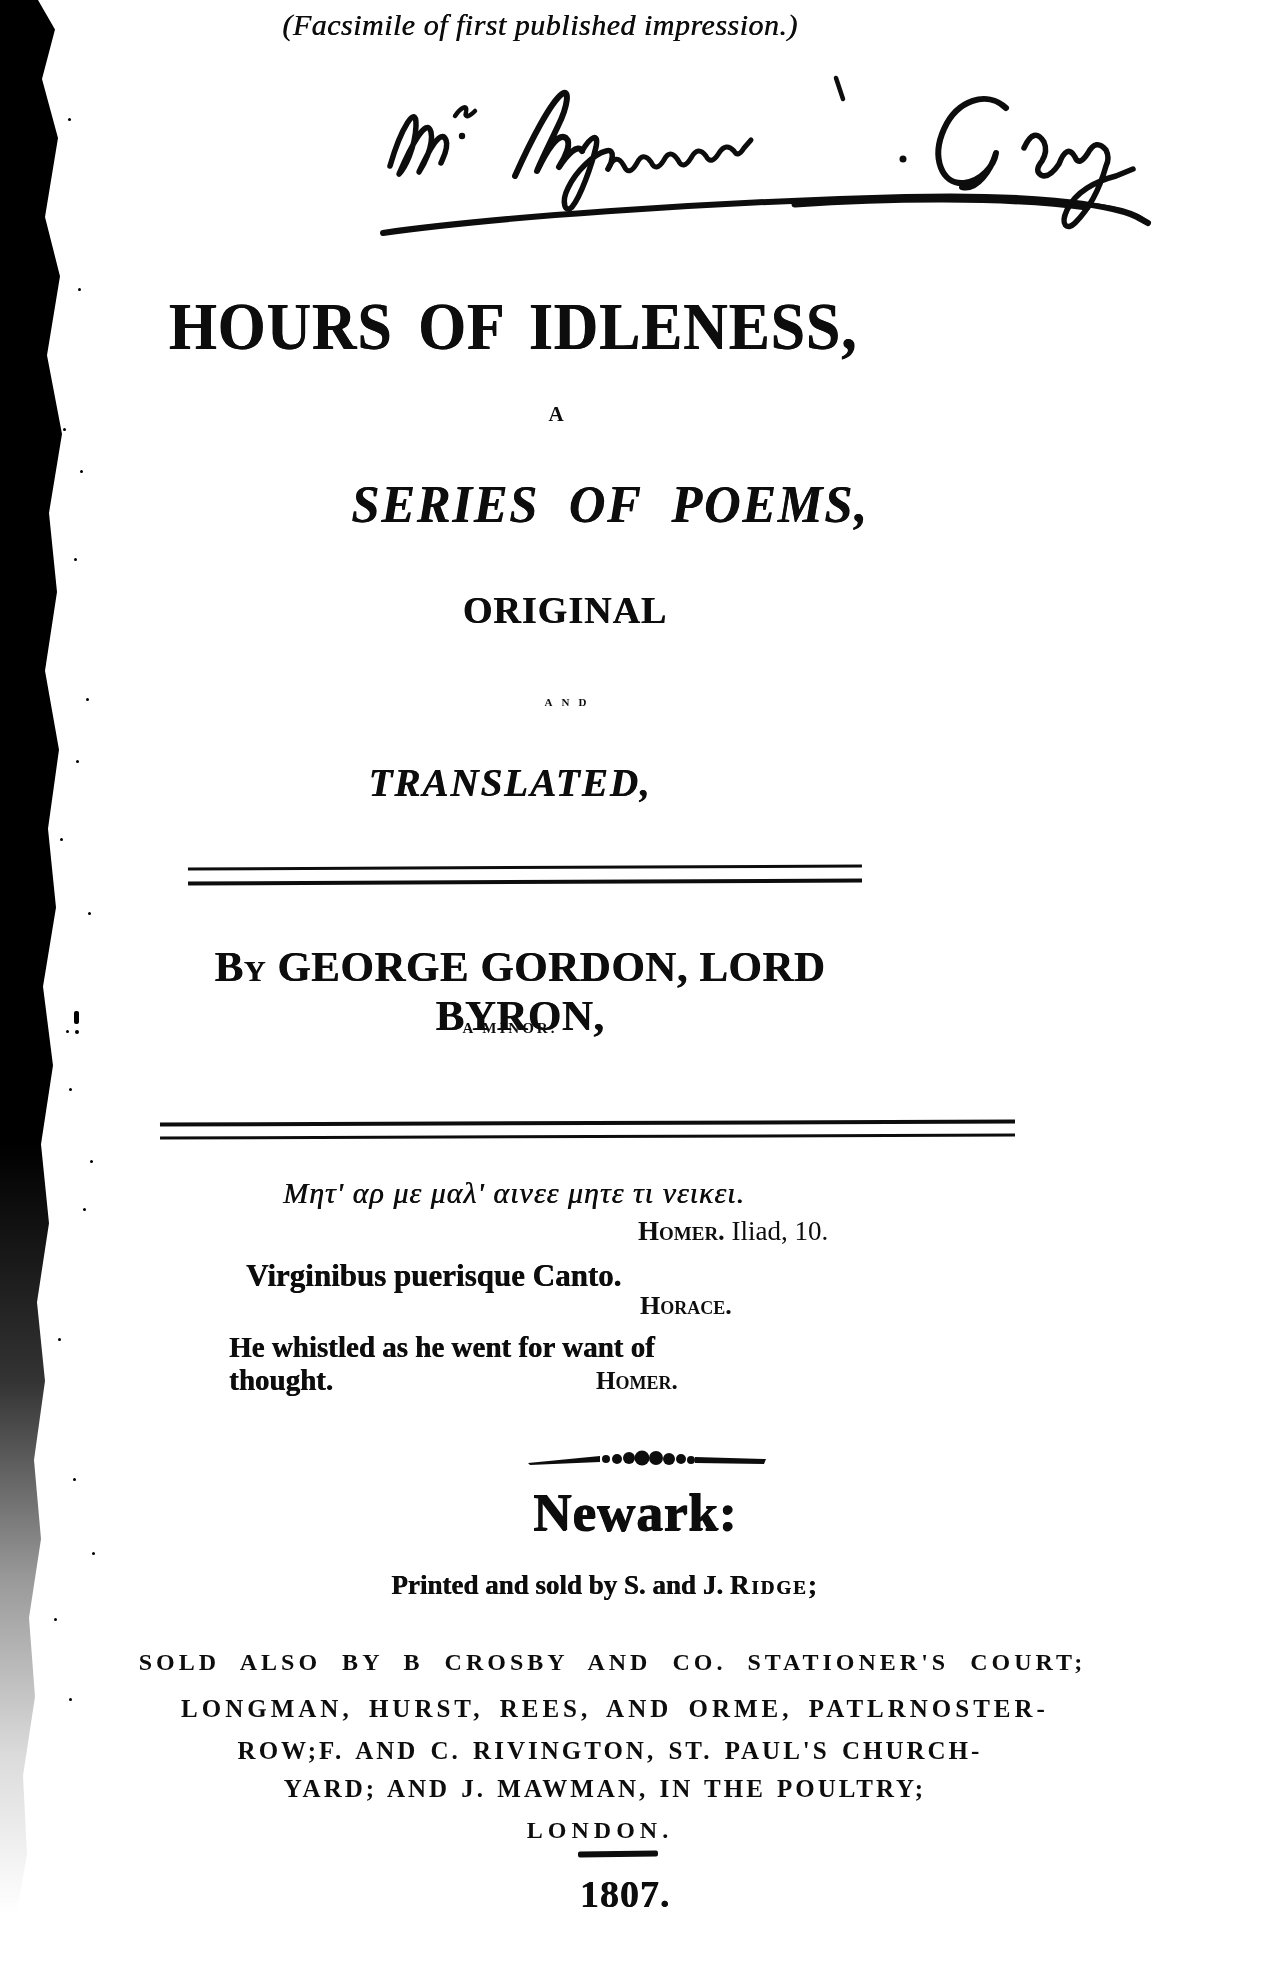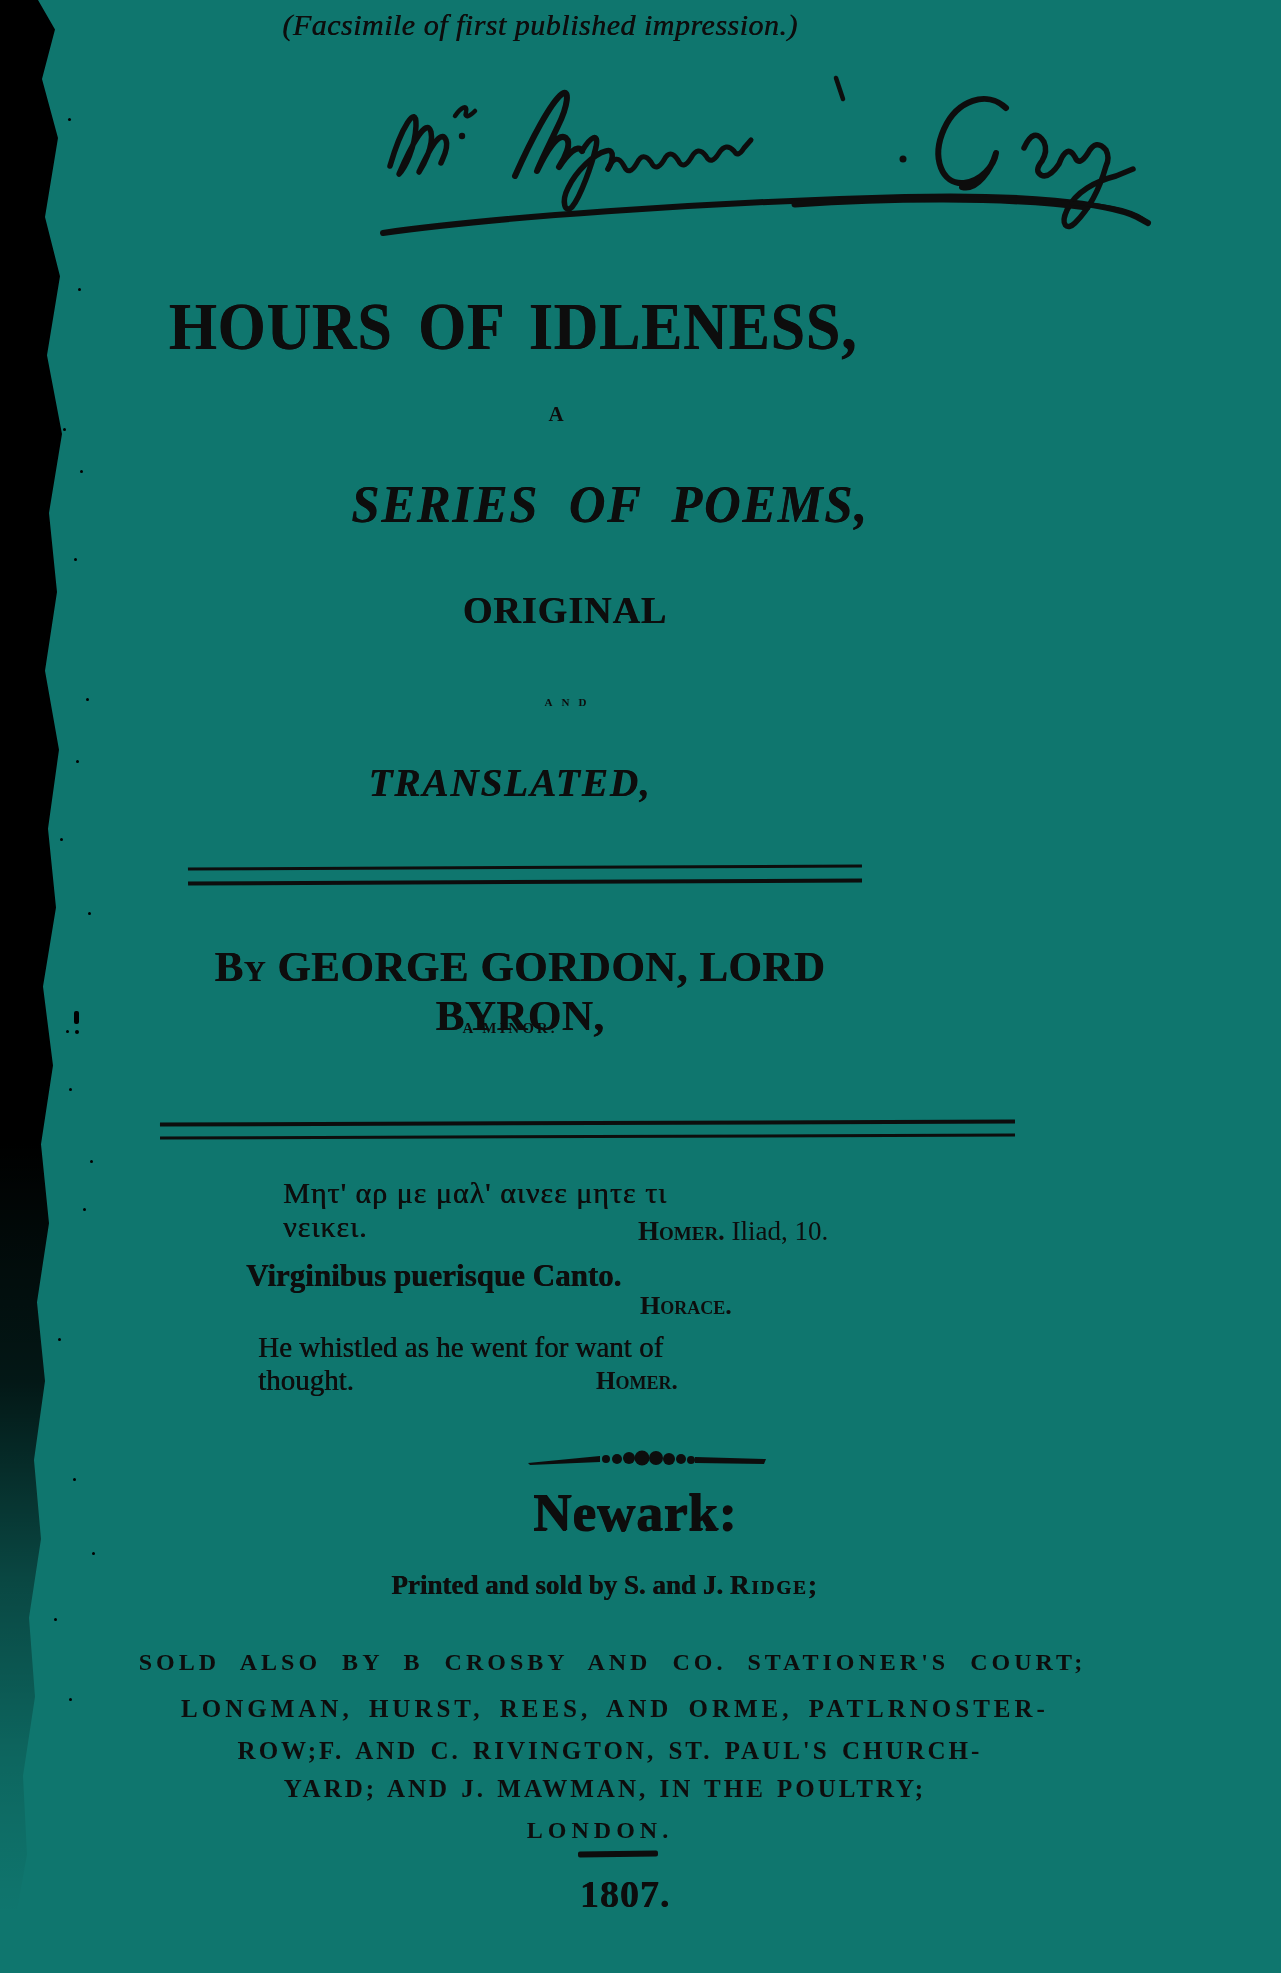--- a/index.html
+++ b/index.html
@@ -1,20 +1,20 @@
 <!DOCTYPE html>
 <html><head>
 <meta charset="utf-8">
 <style>
   html,body{margin:0;padding:0;background:#e8e8e8;}
   .page{
     position:relative;
     width:1281px;height:1973px;
     margin:0 auto;
-    background:#0f766e;
+    background:#ffffff;
     overflow:hidden;
     font-family:"Liberation Serif","DejaVu Serif",serif;
     color:#0d0d0d;
   }
   .abs{position:absolute;}
   .ctr{text-align:center;}
   .ink{text-shadow:0.5px 0 0 currentColor;}
 
   
   .scan-edge{
@@ -43,27 +43,27 @@
   .and-word{top:696px;left:495px;width:150px;font-size:11px;font-weight:bold;letter-spacing:9px;}
   .translated{top:760px;left:350px;width:320px;font-style:italic;font-size:39px;letter-spacing:2px;font-weight:600;}
 
   .rule-a{top:866px;left:188px;width:674px;height:11px;border-top:3px solid #0d0d0d;border-bottom:4px solid #0d0d0d;transform:rotate(-.25deg);}
   .rule-b{top:1121px;left:160px;width:855px;height:10px;border-top:4px solid #0d0d0d;border-bottom:3px solid #0d0d0d;transform:rotate(-.2deg);}
 
   .byline{top:942px;left:170px;width:700px;font-size:43px;font-weight:600;letter-spacing:.5px;}
   .byline .sc{font-variant:small-caps;}
   .a-minor{top:1020px;left:395px;width:230px;font-size:15px;font-weight:bold;letter-spacing:3px;}
 
-  .greek{top:1176px;left:283px;width:470px;font-size:30px;letter-spacing:1px;}
+  .greek{top:1176px;left:283px;width:470px;font-style:italic;font-size:30px;letter-spacing:1px;}
   .attr{font-weight:bold;font-variant:small-caps;}
   .attr-homer{top:1216px;left:638px;width:330px;font-size:27px;}
   .attr-homer .src{font-weight:normal;font-variant:normal;}
   .latin{top:1258px;left:246px;width:440px;font-size:31px;font-weight:600;}
   .attr-horace{top:1291px;left:640px;width:220px;font-size:26px;}
-  .english{top:1331px;left:258px;width:500px;font-size:29px;font-weight:400;}
+  .english{top:1331px;left:229px;width:500px;font-size:29px;font-weight:700;}
   .attr-dryden{top:1367px;left:596px;width:200px;font-size:25px;}
 
   .ornament{top:1447px;left:528px;width:238px;height:26px;}
   .place{top:1482px;left:470px;width:330px;font-size:53px;font-weight:bold;text-shadow:1.2px 0 0 currentColor,0 .8px 0 currentColor;letter-spacing:1px;}
   .printer{top:1570px;left:270px;width:670px;font-size:27px;font-weight:600;}
   .printer .sc{font-variant:small-caps;letter-spacing:2px;}
   .seller{font-weight:bold;font-size:24px;margin-top:28px;}
   .s0{top:1621px;left:110px;width:1005px;letter-spacing:4px;word-spacing:11px;}
   .s1{top:1667px;left:145px;width:940px;font-size:25px;letter-spacing:4px;word-spacing:6px;}
   .s2{top:1709px;left:175px;width:870px;font-size:25px;letter-spacing:3px;word-spacing:3px;}

